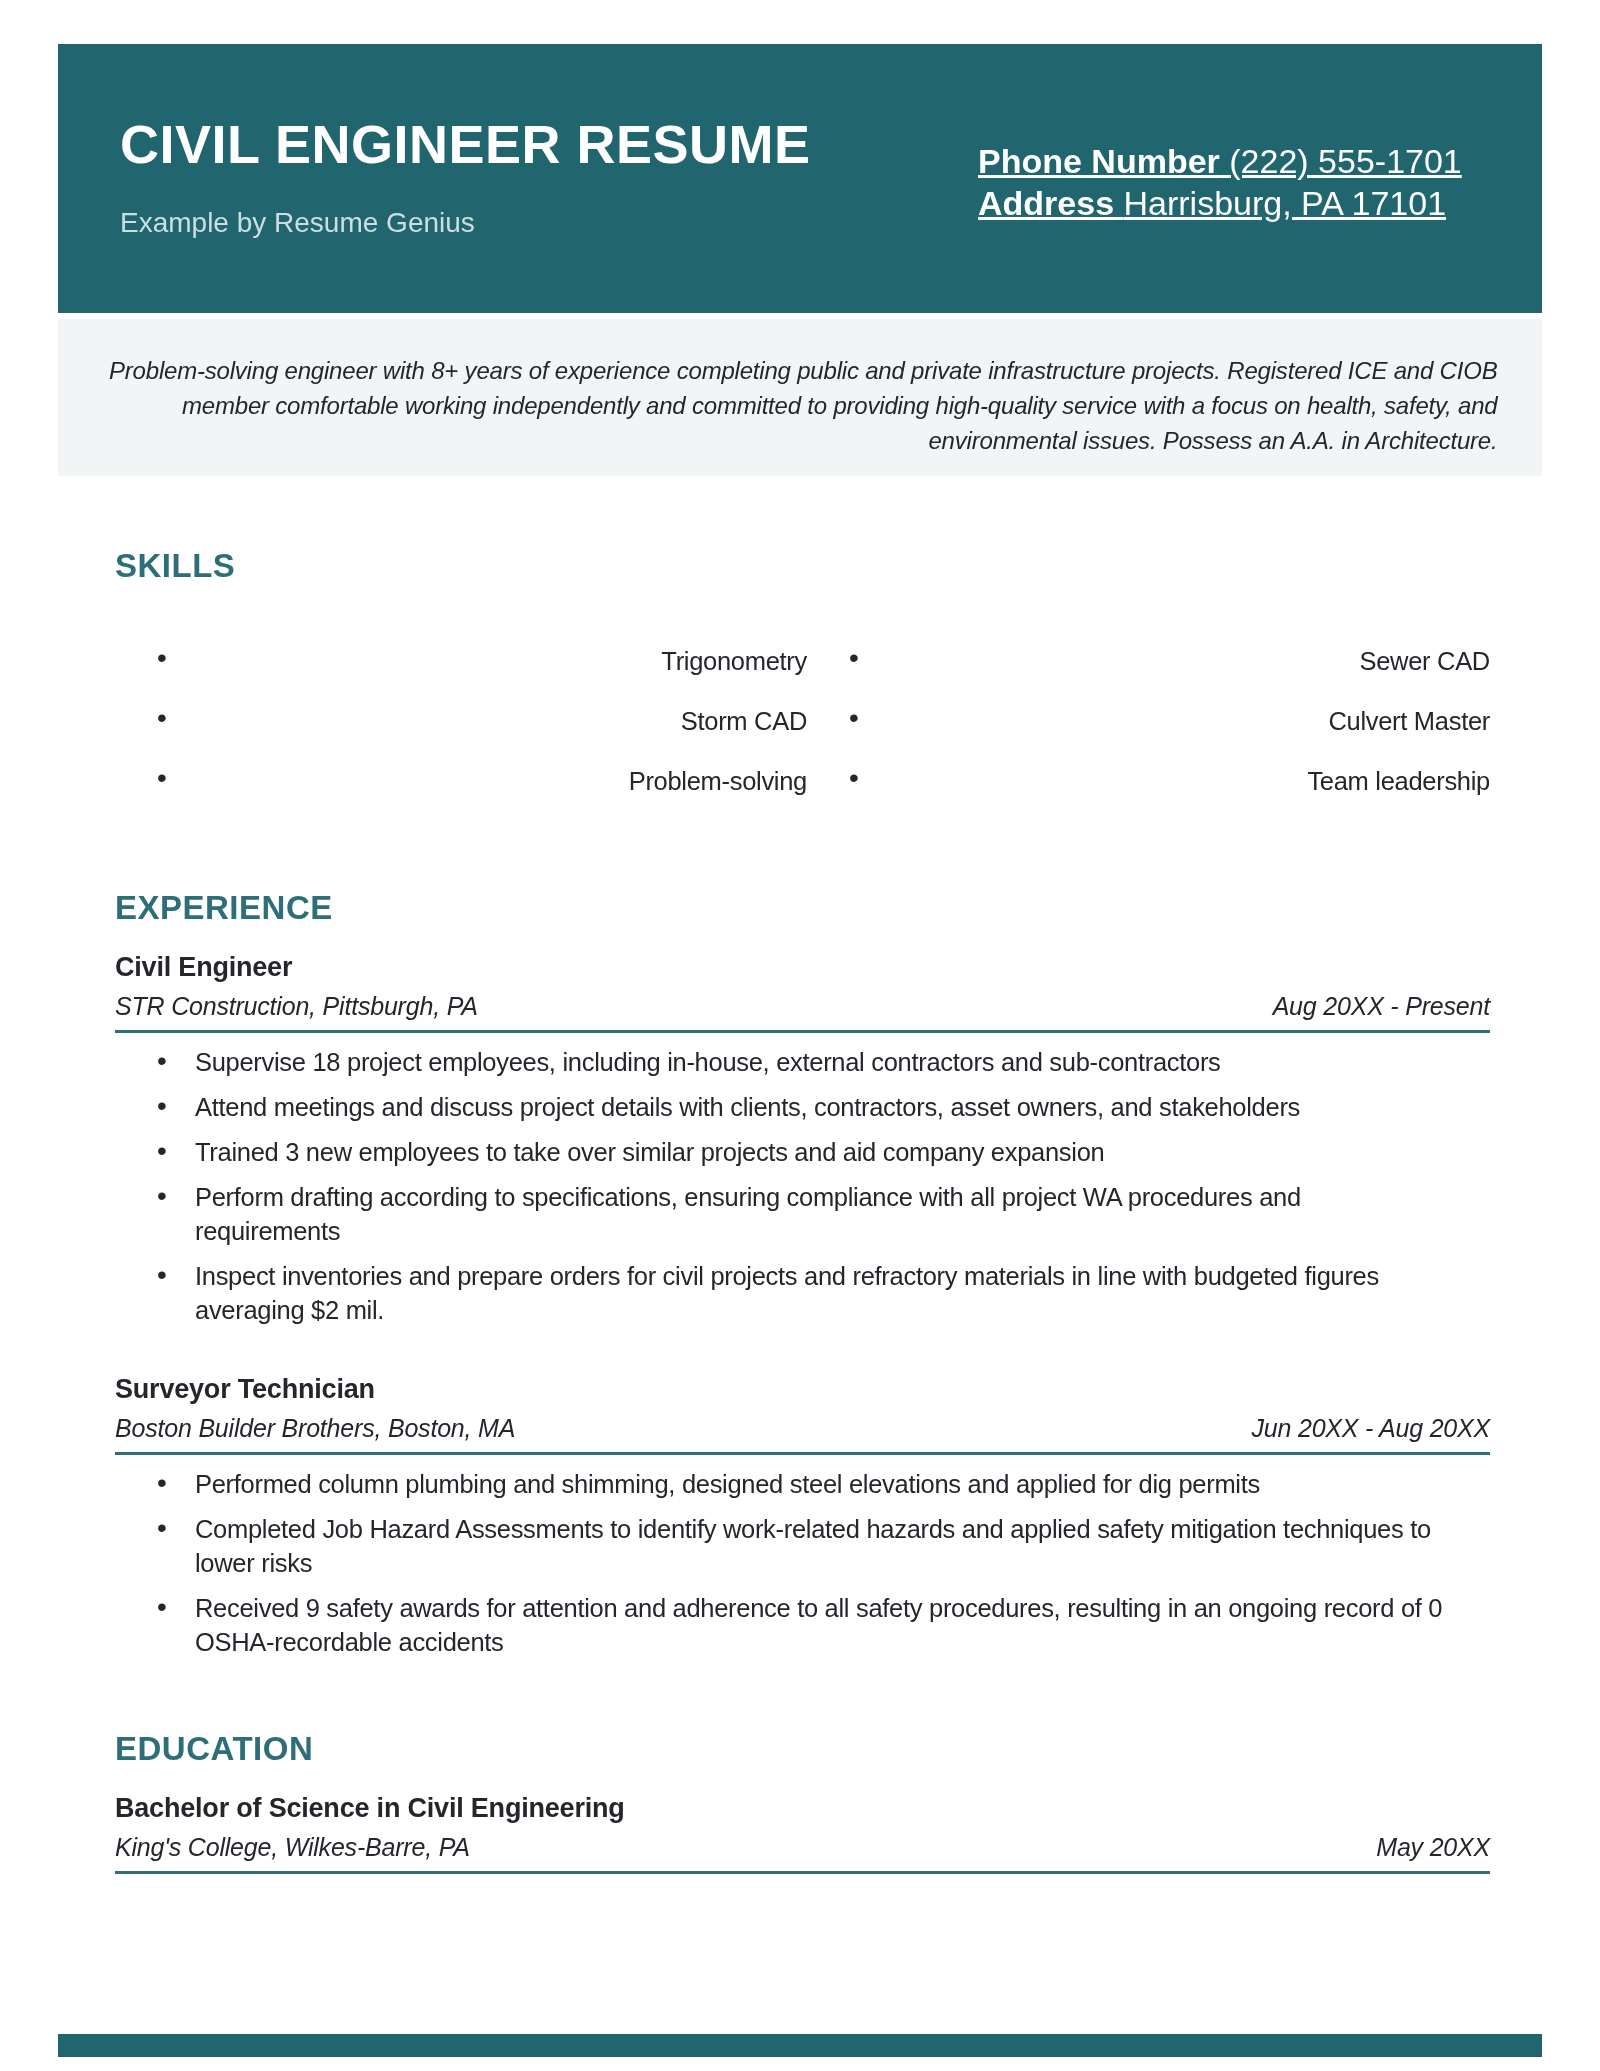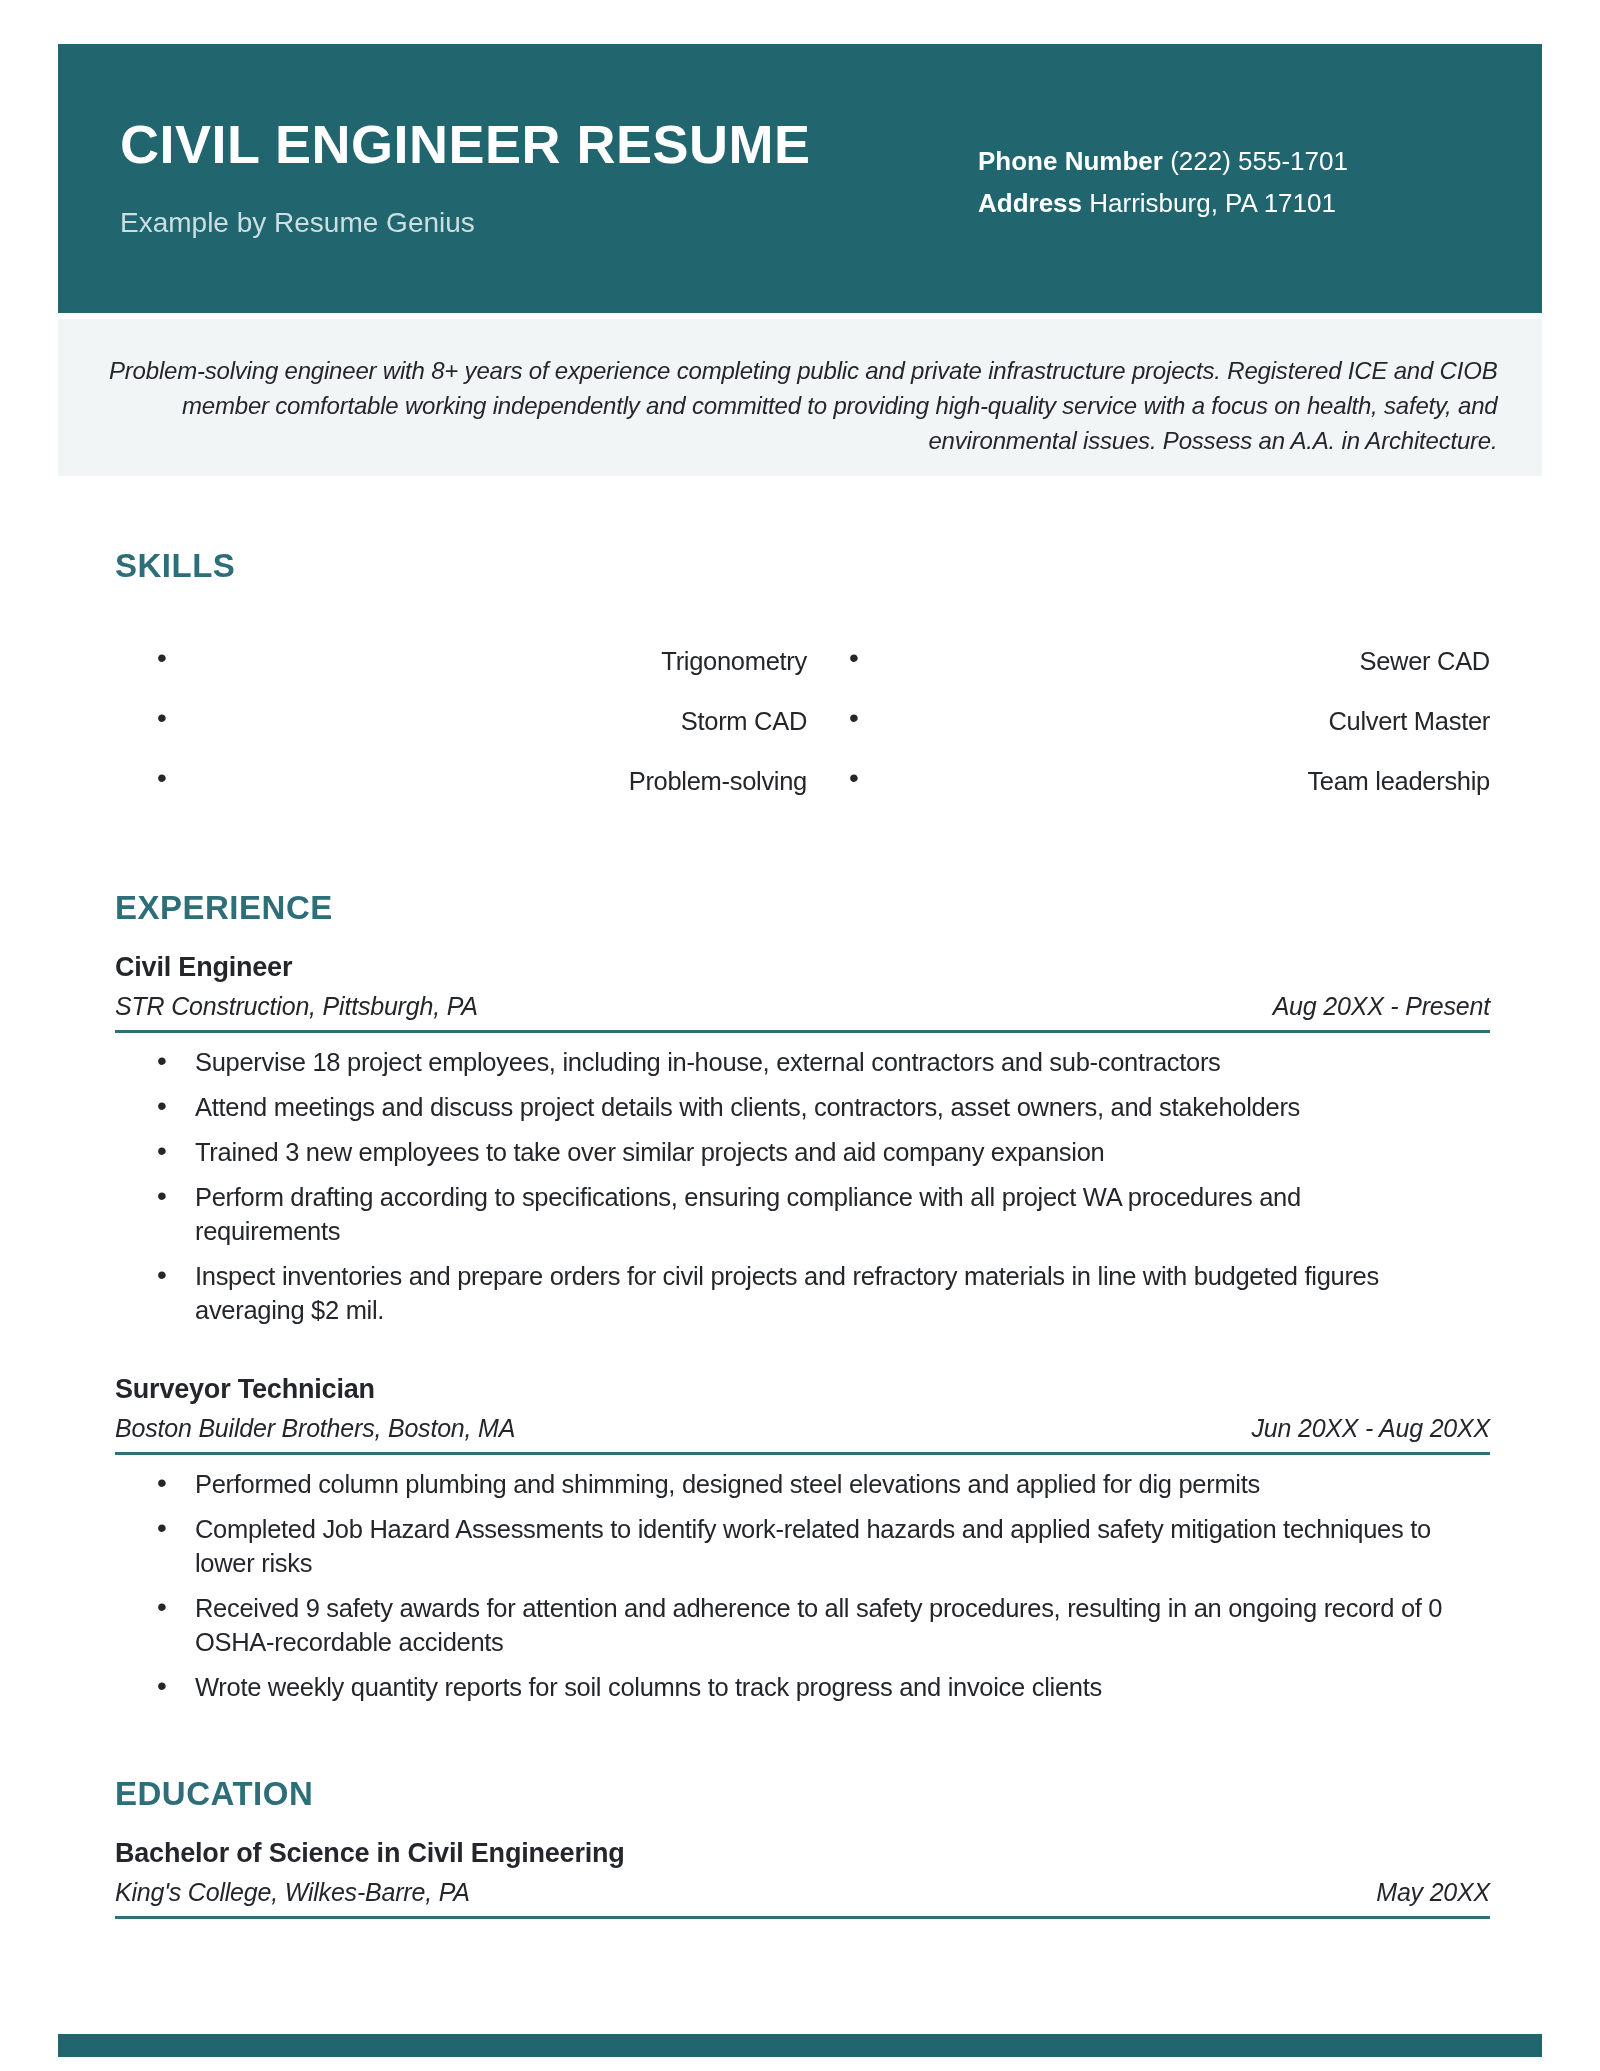--- a/index.html
+++ b/index.html
@@ -26,21 +26,21 @@
     color:#fff;
   }
   .title-block{position:absolute;left:62px;top:72px;}
   .resume-title{
     font-size:54px;font-weight:700;letter-spacing:.5px;line-height:56px;color:#fff;
   }
   .resume-subtitle{
     margin-top:36px;font-size:28px;font-weight:400;line-height:30px;
     color:var(--subtitle-color);
   }
-  .contact{position:absolute;left:920px;top:96px;font-size:26px;line-height:42px;}
+  .contact{position:absolute;left:920px;top:96px;font-size:34px;line-height:42px;text-decoration:underline;}
   .contact-line .lbl{font-weight:700;}
   .contact-line .val{font-weight:400;}
   
   .summary{
     position:absolute;left:58px;top:319px;width:1484px;height:157px;
     background:var(--summary-bg);
     display:flex;justify-content:center;
   }
   .summary-text{
     margin-top:34px;width:1395px;
@@ -143,21 +143,20 @@
   <div class="entry">
     <div class="entry-title job2-title">Surveyor Technician</div>
     <div class="entry-sub">
       <span>Boston Builder Brothers, Boston, MA</span>
       <span>Jun 20XX - Aug 20XX</span>
     </div>
     <ul class="entry-bullets">
       <li>Performed column plumbing and shimming, designed steel elevations and applied for dig permits</li>
       <li>Completed Job Hazard Assessments to identify work-related hazards and applied safety mitigation techniques to lower risks</li>
       <li>Received 9 safety awards for attention and adherence to all safety procedures, resulting in an ongoing record of 0 OSHA-recordable accidents</li>
-      <li>Wrote weekly quantity reports for soil columns to track progress and invoice clients</li>
     </ul>
   </div>
 
   <div class="section-heading h-education">EDUCATION</div>
   <div class="entry">
     <div class="entry-title">Bachelor of Science in Civil Engineering</div>
     <div class="entry-sub">
       <span>King's College, Wilkes-Barre, PA</span>
       <span>May 20XX</span>
     </div>

